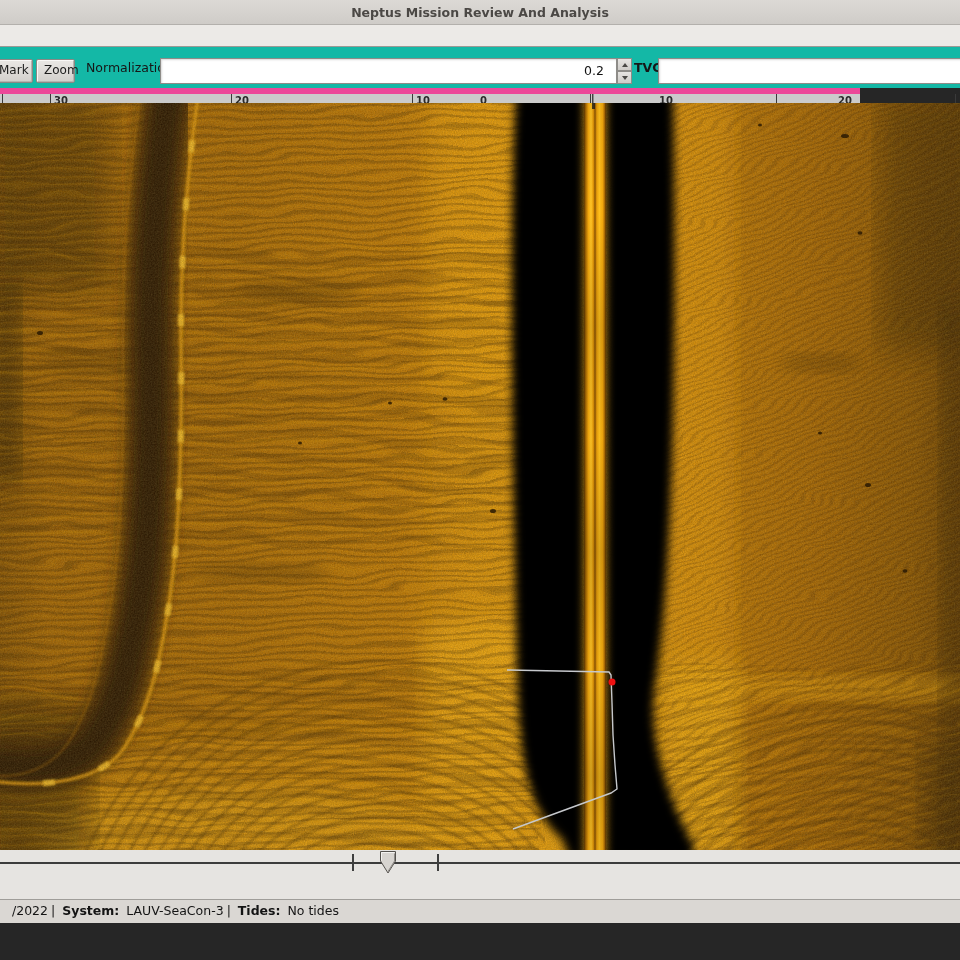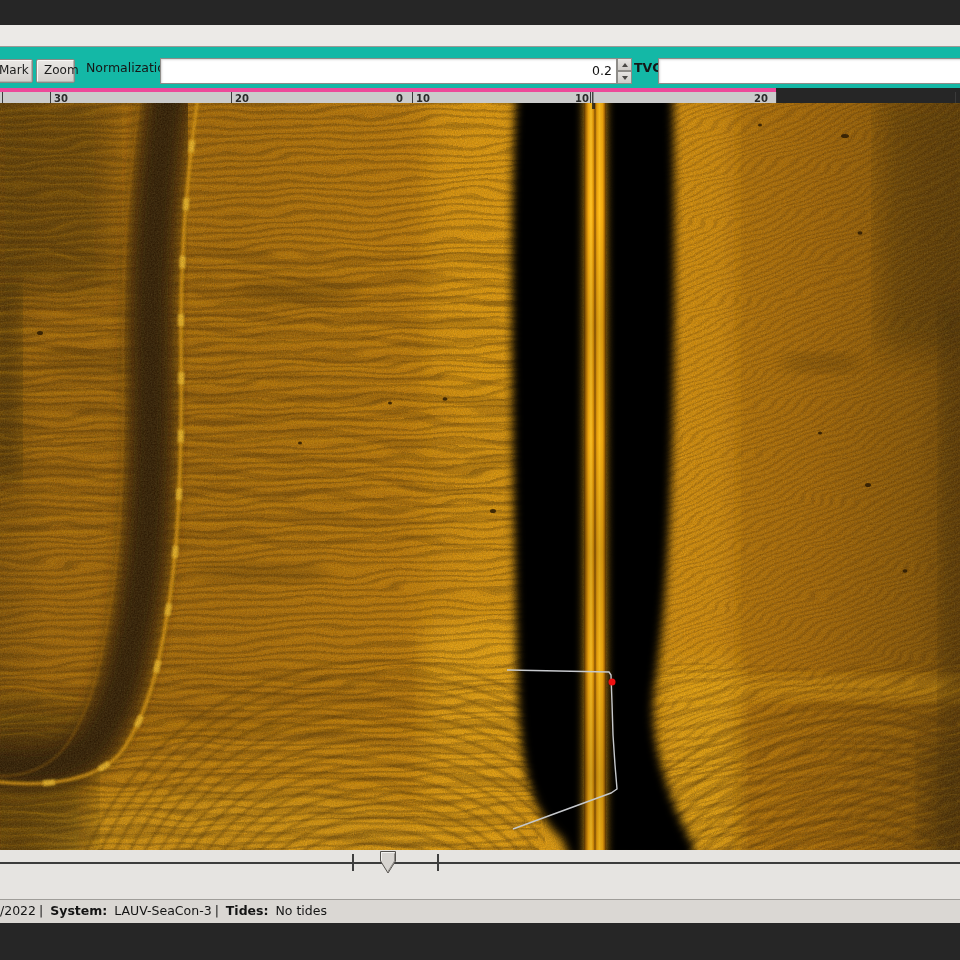--- a/index.html
+++ b/index.html
@@ -19,60 +19,63 @@
   
   .toolbar{position:absolute;left:0;top:47px;width:960px;height:41px;background:#14b8a6;}
   .btn{position:absolute;top:12px;height:24px;box-sizing:border-box;
     background:linear-gradient(#eae8e5,#d2cfcb);border:1px solid #8a8884;border-radius:2px;
     box-shadow:inset 1px 1px 0 #f9f8f6, inset -1px -1px 0 #b6b3af;
     font-size:12px;color:#1c1c1c;text-align:center;line-height:21px;padding:0 7px;cursor:default;}
   .tlabel{position:absolute;top:0;height:41px;line-height:41px;font-size:12.5px;color:#161616;}
   .field{position:absolute;top:11px;height:26px;box-sizing:border-box;background:#ffffff;
     border:1px solid #8e8c88;box-shadow:inset 1px 1px 2px rgba(0,0,0,.15);
     font-size:12.5px;color:#111;}
-  .field .val{position:absolute;right:4px;top:0;line-height:24px;margin-left:10px;}
+  .field .val{position:absolute;right:12px;top:0;line-height:24px;margin-left:10px;}
   .spinner{position:absolute;left:617px;top:11px;width:15px;height:26px;}
   .spinbtn{position:absolute;left:0;width:15px;height:13px;box-sizing:border-box;
     background:linear-gradient(#e6e4e1,#cfccc8);border:1px solid #8e8c88;}
   .spinbtn.up{top:0;} .spinbtn.down{top:13px;}
   .tri-up{position:absolute;left:3.5px;top:4px;width:0;height:0;
     border-left:3.5px solid transparent;border-right:3.5px solid transparent;border-bottom:4px solid #4a4845;}
   .tri-down{position:absolute;left:3.5px;top:4px;width:0;height:0;
     border-left:3.5px solid transparent;border-right:3.5px solid transparent;border-top:4px solid #4a4845;}
 
   
-  .ruler{position:absolute;left:0;top:88px;width:776px;height:14px;background:#cbcbcb;
-    border-top:4px solid #ec4899;border-bottom:1px solid #4a4a4a;box-sizing:content-box;}
+  .ruler{position:absolute;left:0;top:88px;width:860px;height:14px;background:#cbcbcb;
+    border-top:6px solid #ec4899;border-bottom:1px solid #4a4a4a;box-sizing:content-box;}
   .rtick{position:absolute;top:0;width:1px;height:14px;background:#3a3a3a;}
   .rlabel{position:absolute;top:1px;font-size:10px;font-weight:bold;color:#2b2b2b;line-height:12px;}
   .rdivider{position:absolute;top:0;width:1px;height:14px;background:#444;box-shadow:1px 0 0 #8a8a8a;}
 
   
   .sonar{position:absolute;left:0;top:103px;width:960px;height:747px;background:#000;}
 
   
   .timeline{position:absolute;left:0;top:850px;width:960px;height:49px;background:#e6e4e1;}
   .timeline-track{position:absolute;left:0;top:12px;width:960px;height:2px;background:#3c3c3c;}
   .timeline-tick{position:absolute;top:4px;width:2px;height:17px;background:#3f3f3f;}
   .timeline-handle{position:absolute;top:1px;width:16px;height:24px;cursor:pointer;}
 
   
   .statusbar{position:absolute;left:0;top:899px;width:960px;height:24px;background:#dad7d3;
     border-top:1px solid #9f9d99;box-sizing:border-box;
-    font-size:12.5px;color:#141414;line-height:22px;padding-left:0;white-space:nowrap;}
+    font-size:12.5px;color:#141414;line-height:22px;padding-left:12px;white-space:nowrap;}
   .statusbar span{margin-right:3px;}
   .statusbar .bold{font-weight:bold;}
 
   .bottomfill{position:absolute;left:0;top:923px;width:960px;height:37px;background:#262626;}
 </style>
 </head>
 <body>
 
 <div id="app">
 
+  <div class="titlebar">
+    <div class="title">Neptus Mission Review And Analysis</div>
+  </div>
 
   <div class="menustrip"></div>
 
   <div class="toolbar">
     <div class="btn" style="left:-9px;width:42px;">Mark</div>
     <div class="btn" style="left:36px;width:39px;text-align:center;">Zoom</div>
     <div class="tlabel" style="left:86px;">Normalization</div>
     <div class="field" style="left:160px;width:457px;">
       <span class="val">0.2</span>
     </div>

